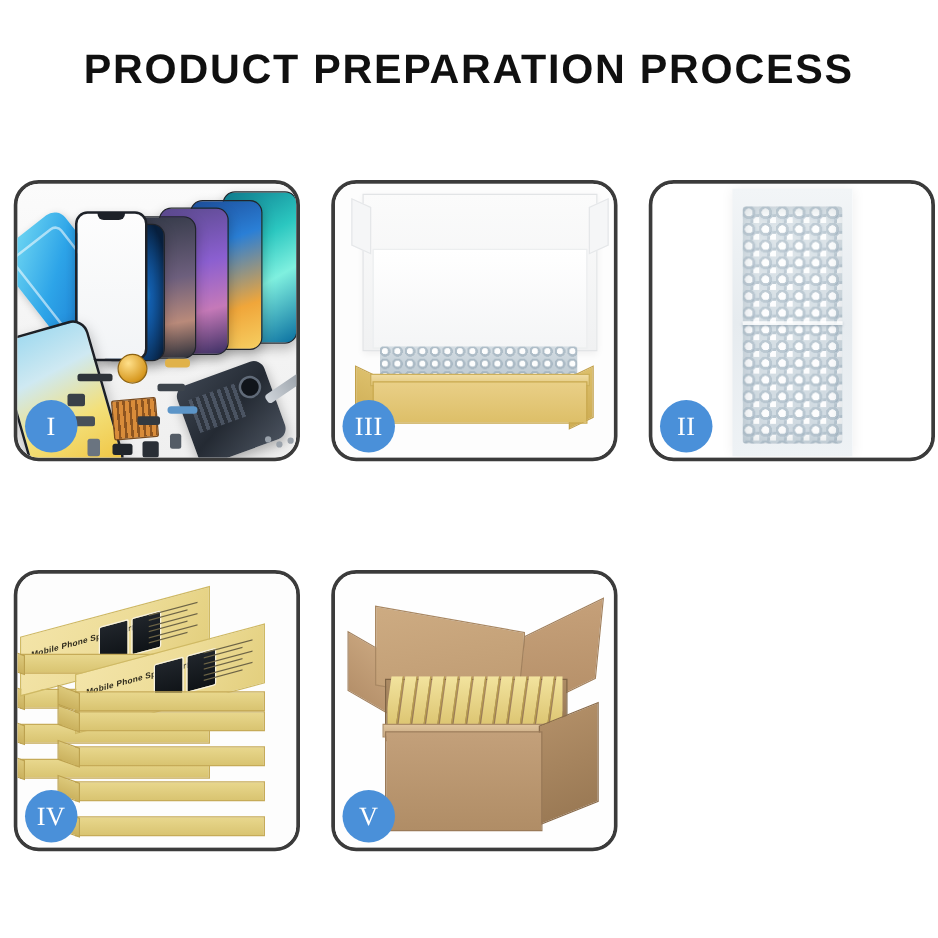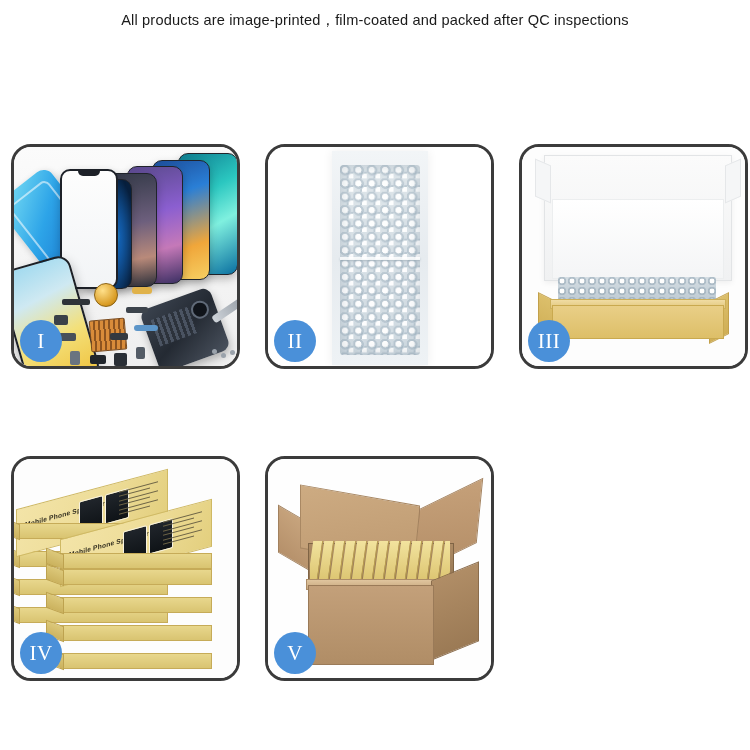--- a/index.html
+++ b/index.html
@@ -328,21 +328,21 @@
   }
   .c6-tab1{position:absolute;left:70px;top:92px;width:14px;height:18px;background:rgba(150,118,84,.5);}
   .c6-tab2{position:absolute;left:70px;top:164px;width:14px;height:18px;background:rgba(150,118,84,.5);}
 </style>
 </head>
 <body>
 
 <div class="page">
 
   <div class="header">
-    <p class="subtitle">All products are image-printed，film-coated and packed after QC inspections</p>
+    <h1 class="title">PRODUCT PREPARATION PROCESS</h1>
   </div>
 
   <div class="grid">
 
     <div class="panel">
       <div class="stage">
         <div class="p1-bg"></div>
 
         <div class="ph ph-sticker"></div>
 
@@ -374,45 +374,45 @@
         <div class="part pk"></div>
 
         <div class="tool"></div>
         <div class="screws">
           <i></i>
             <i></i>
             <i></i>
         </div>
       </div>
       <div class="badge">I</div>
-    </div>
-
-    <div class="panel">
-      <div class="stage">
-        <div class="p2-bg"></div>
-        <div class="bw-sheet">
-          <div class="bw-inner"></div>
-        </div>
-        <div class="bw-seam"></div>
-      </div>
-      <div class="badge">II</div>
     </div>
 
     <div class="panel">
       <div class="stage">
         <div class="p3-bg"></div>
         <div class="b3-lid"></div>
         <div class="b3-foam"></div>
         <div class="b3-bubbles"></div>
         <div class="b3-side-l"></div>
         <div class="b3-side-r"></div>
         <div class="b3-rim"></div>
         <div class="b3-front"></div>
       </div>
       <div class="badge">III</div>
+    </div>
+
+    <div class="panel">
+      <div class="stage">
+        <div class="p2-bg"></div>
+        <div class="bw-sheet">
+          <div class="bw-inner"></div>
+        </div>
+        <div class="bw-seam"></div>
+      </div>
+      <div class="badge">II</div>
     </div>
 
     <div class="panel">
       <div class="stage">
         <div class="p4-bg"></div>
         <div class="stack">
 
           <div class="rb" style="left:2px;top:56px;">
             <div class="front" style="top:18px;"></div>
             <div class="side" style="left:-14px;top:16px;transform:skewY(20deg);"></div>

